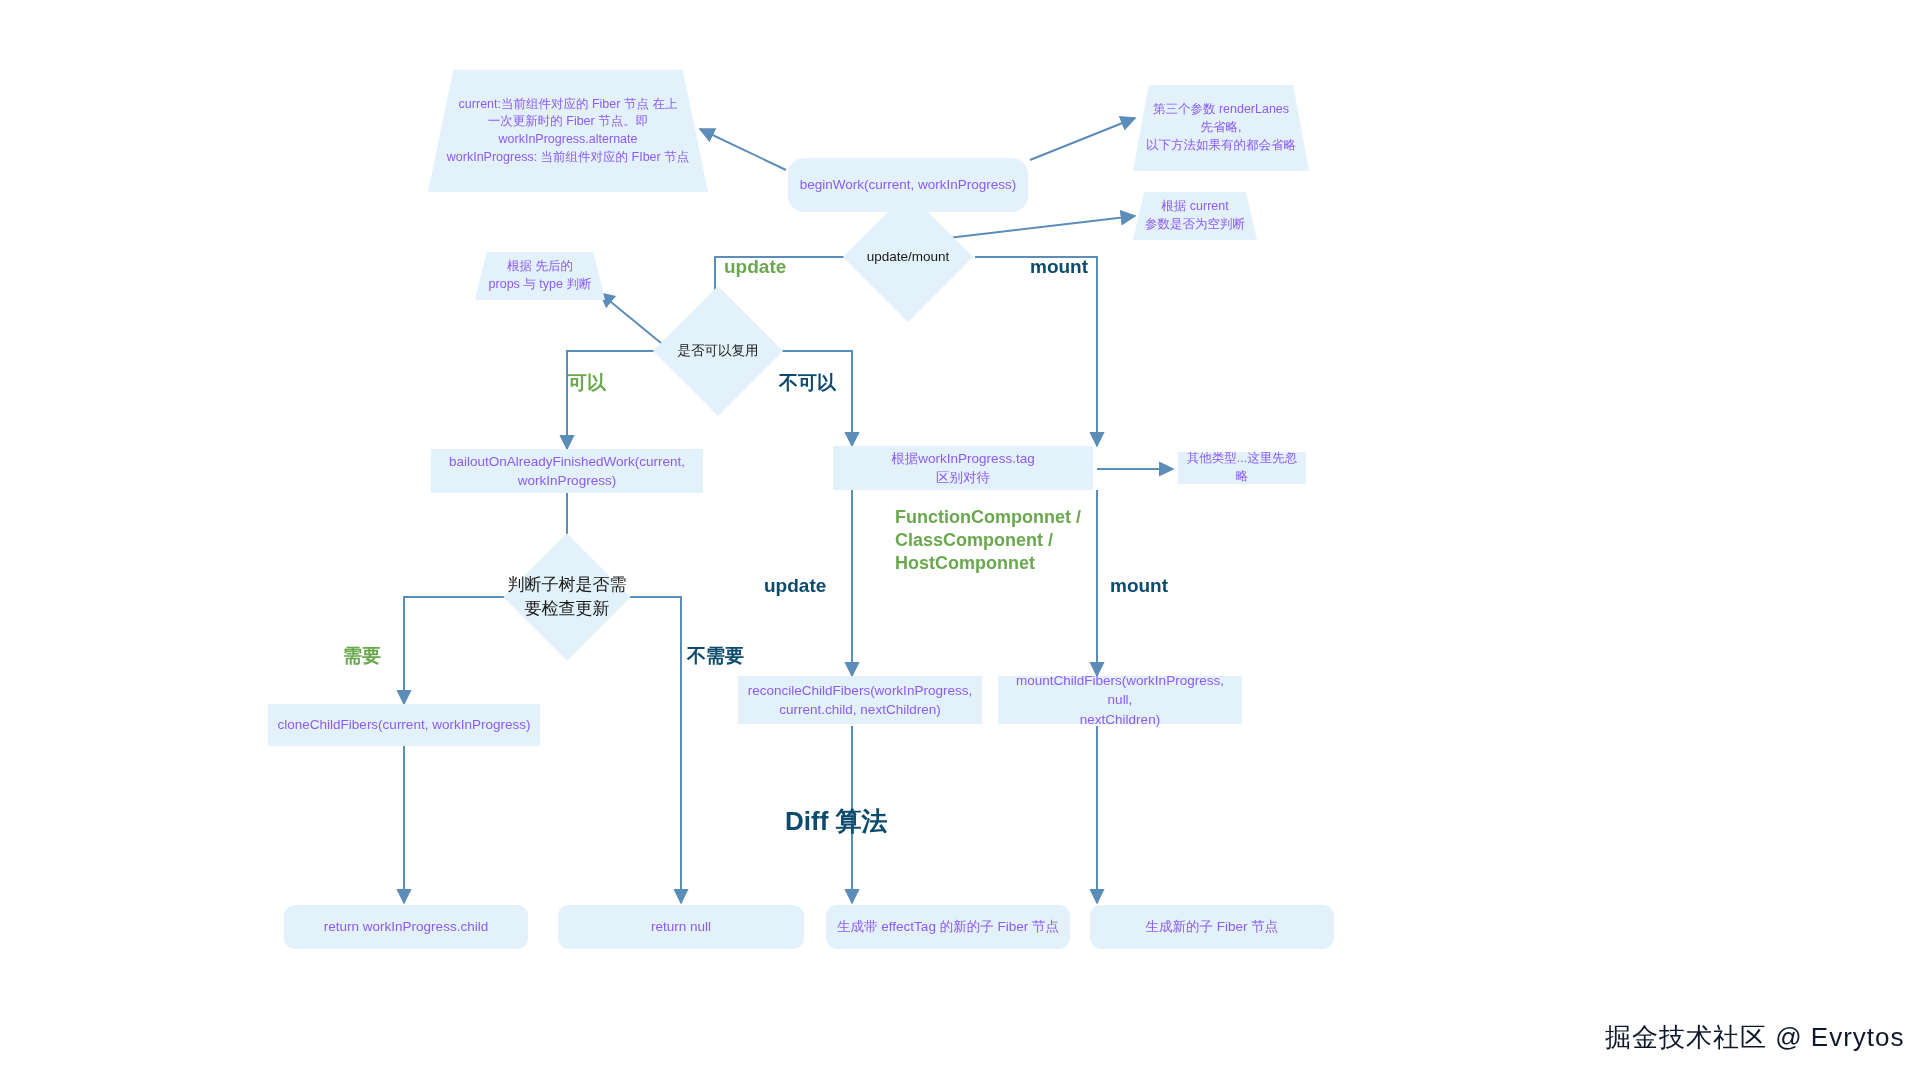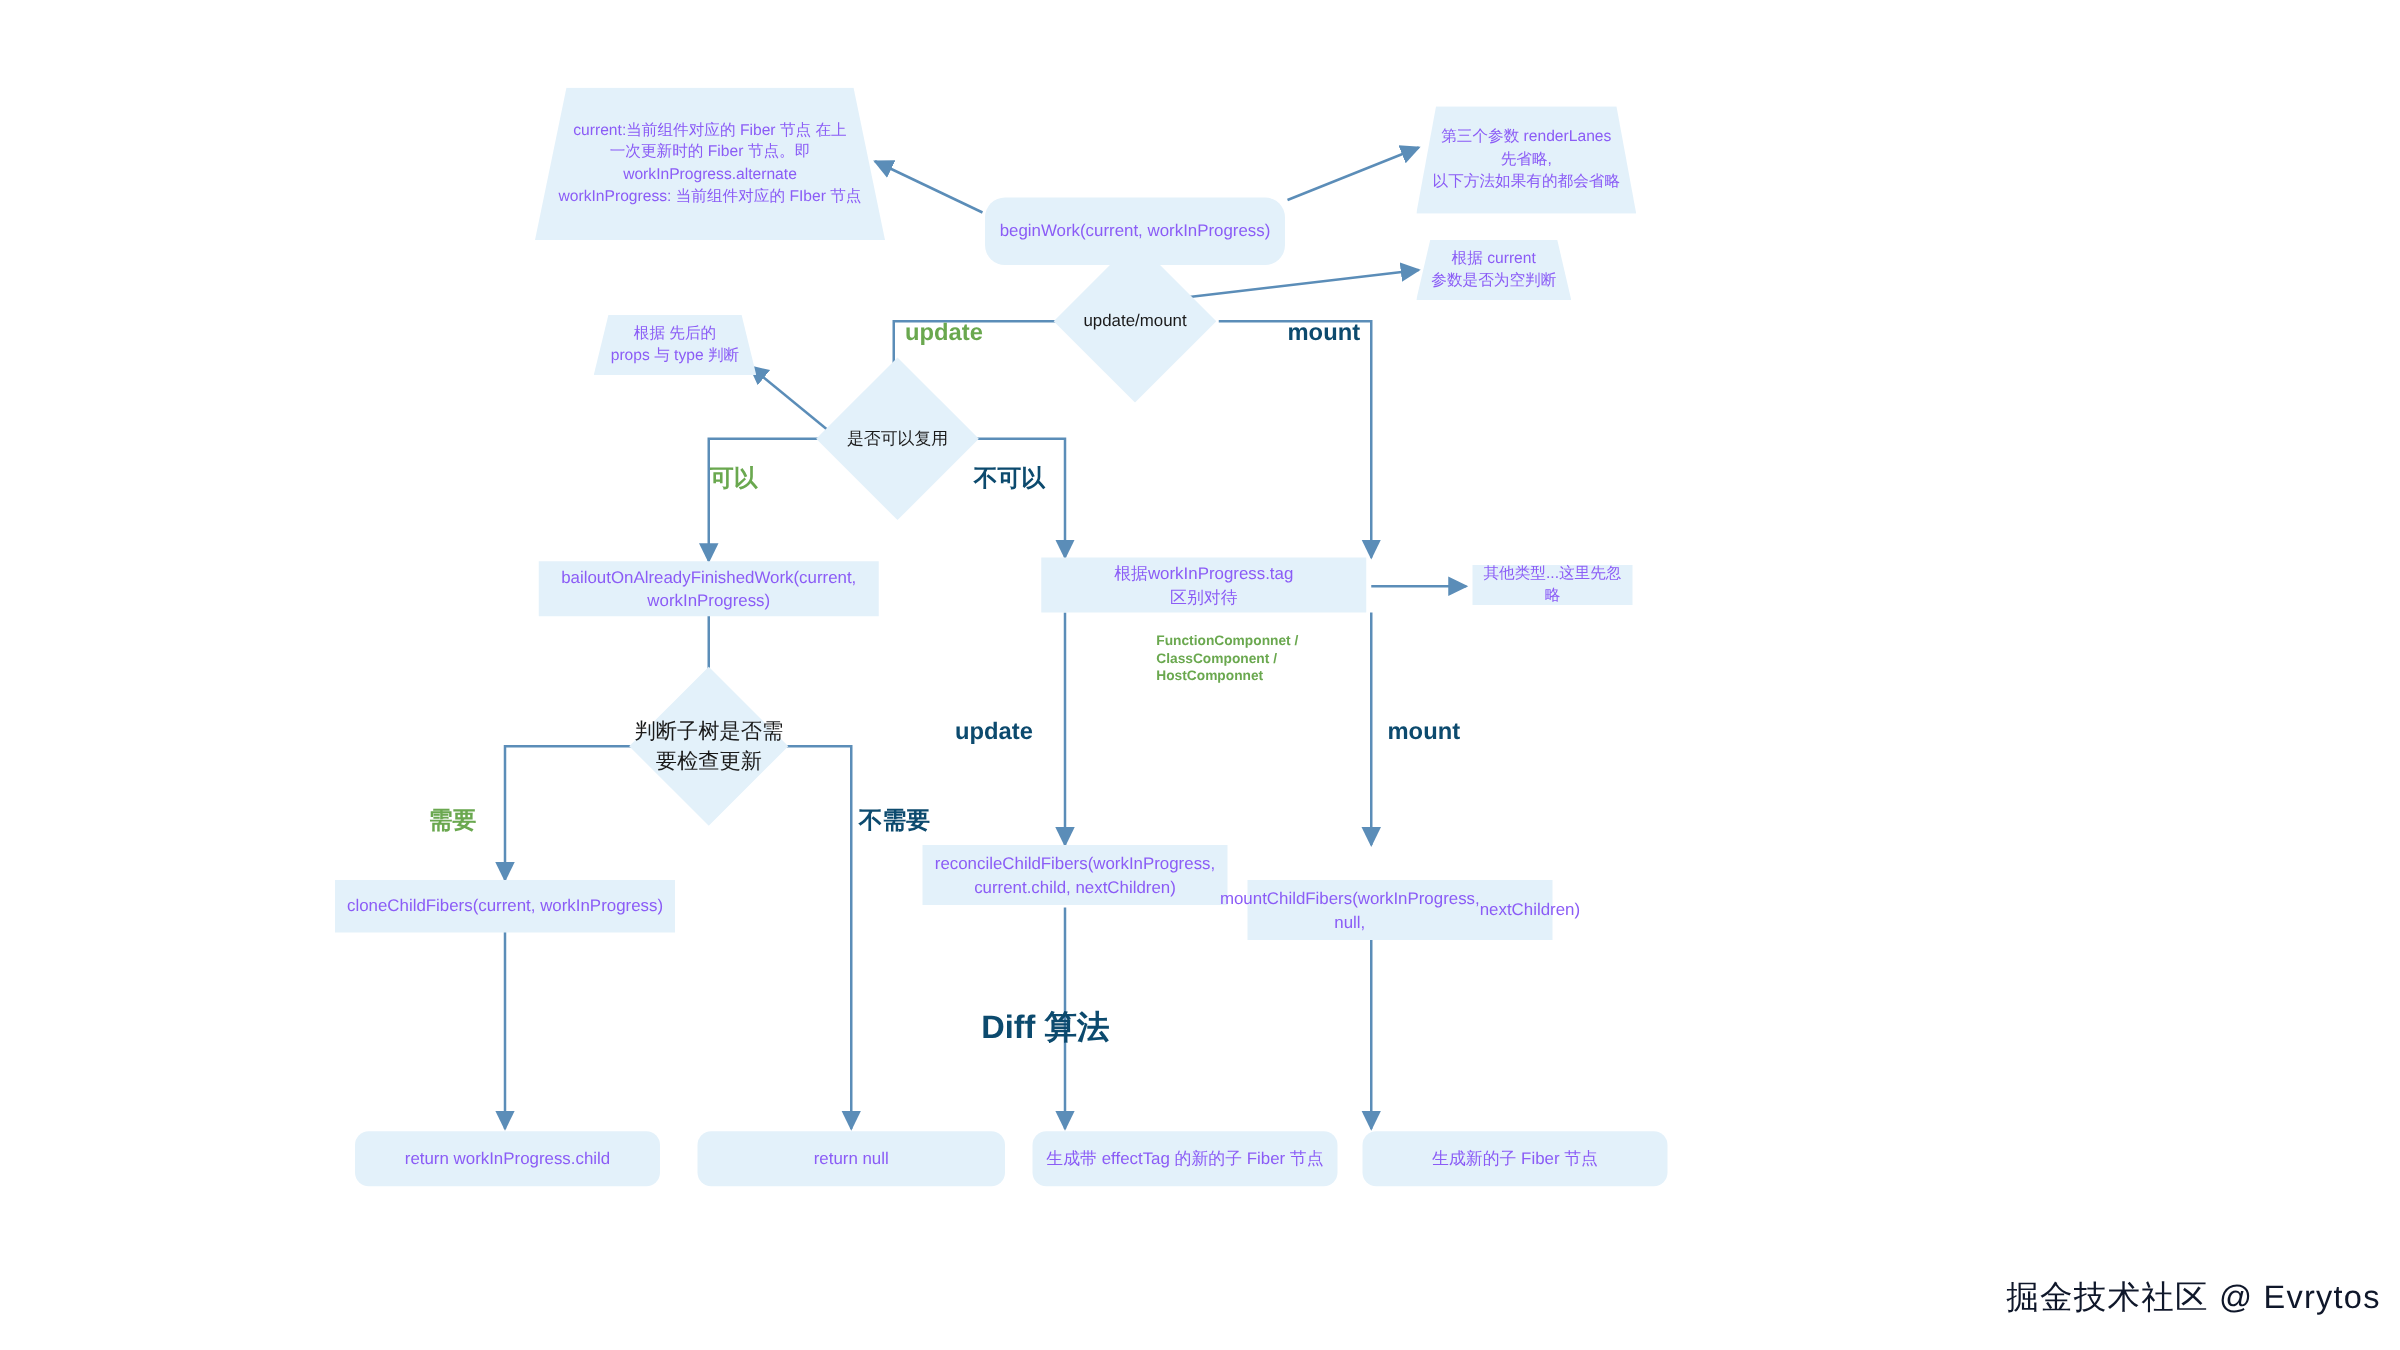--- a/index.html
+++ b/index.html
@@ -153,40 +153,40 @@
     <span>workInProgress)</span>
   </div>
 
   <div class="node rect" style="left:833px;top:446px;width:260px;height:44px;flex-direction:column;">
     <span>根据workInProgress.tag</span>
     <span>区别对待</span>
   </div>
 
   <div class="node rect" style="left:1178px;top:452px;width:128px;height:32px;font-size:12.5px;">其他类型...这里先忽略</div>
 
-  <div class="elabel bright" style="left:925px;top:506px;width:140px;text-align:left;font-size:11px;line-height:1.28;">
+  <div class="elabel bright" style="left:895px;top:506px;width:140px;text-align:left;font-size:18px;line-height:1.28;">
     <div>FunctionComponnet /</div>
     <div>ClassComponent /</div>
     <div>HostComponnet</div>
   </div>
 
   <div class="diamond" style="left:522px;top:552px;width:90px;height:90px;"></div>
   <div class="diamond-label" style="left:507px;top:577px;width:120px;height:40px;flex-direction:column;font-size:17px;">
     <span>判断子树是否需</span>
     <span>要检查更新</span>
   </div>
 
   <div class="node rect" style="left:268px;top:704px;width:272px;height:42px;">cloneChildFibers(current, workInProgress)</div>
 
   <div class="node rect" style="left:738px;top:676px;width:244px;height:48px;flex-direction:column;">
     <span>reconcileChildFibers(workInProgress,</span>
     <span>current.child, nextChildren)</span>
   </div>
 
-  <div class="node rect" style="left:998px;top:704px;width:244px;height:48px;flex-direction:row;">
+  <div class="node rect" style="left:998px;top:676px;width:244px;height:48px;flex-direction:column;">
     <span>mountChildFibers(workInProgress, null,</span>
     <span>nextChildren)</span>
   </div>
 
   <div class="node round" style="left:284px;top:905px;width:244px;height:44px;">return workInProgress.child</div>
 
   <div class="node round" style="left:558px;top:905px;width:246px;height:44px;">return null</div>
 
   <div class="node round" style="left:826px;top:905px;width:244px;height:44px;">生成带 effectTag 的新的子 Fiber 节点</div>
 

